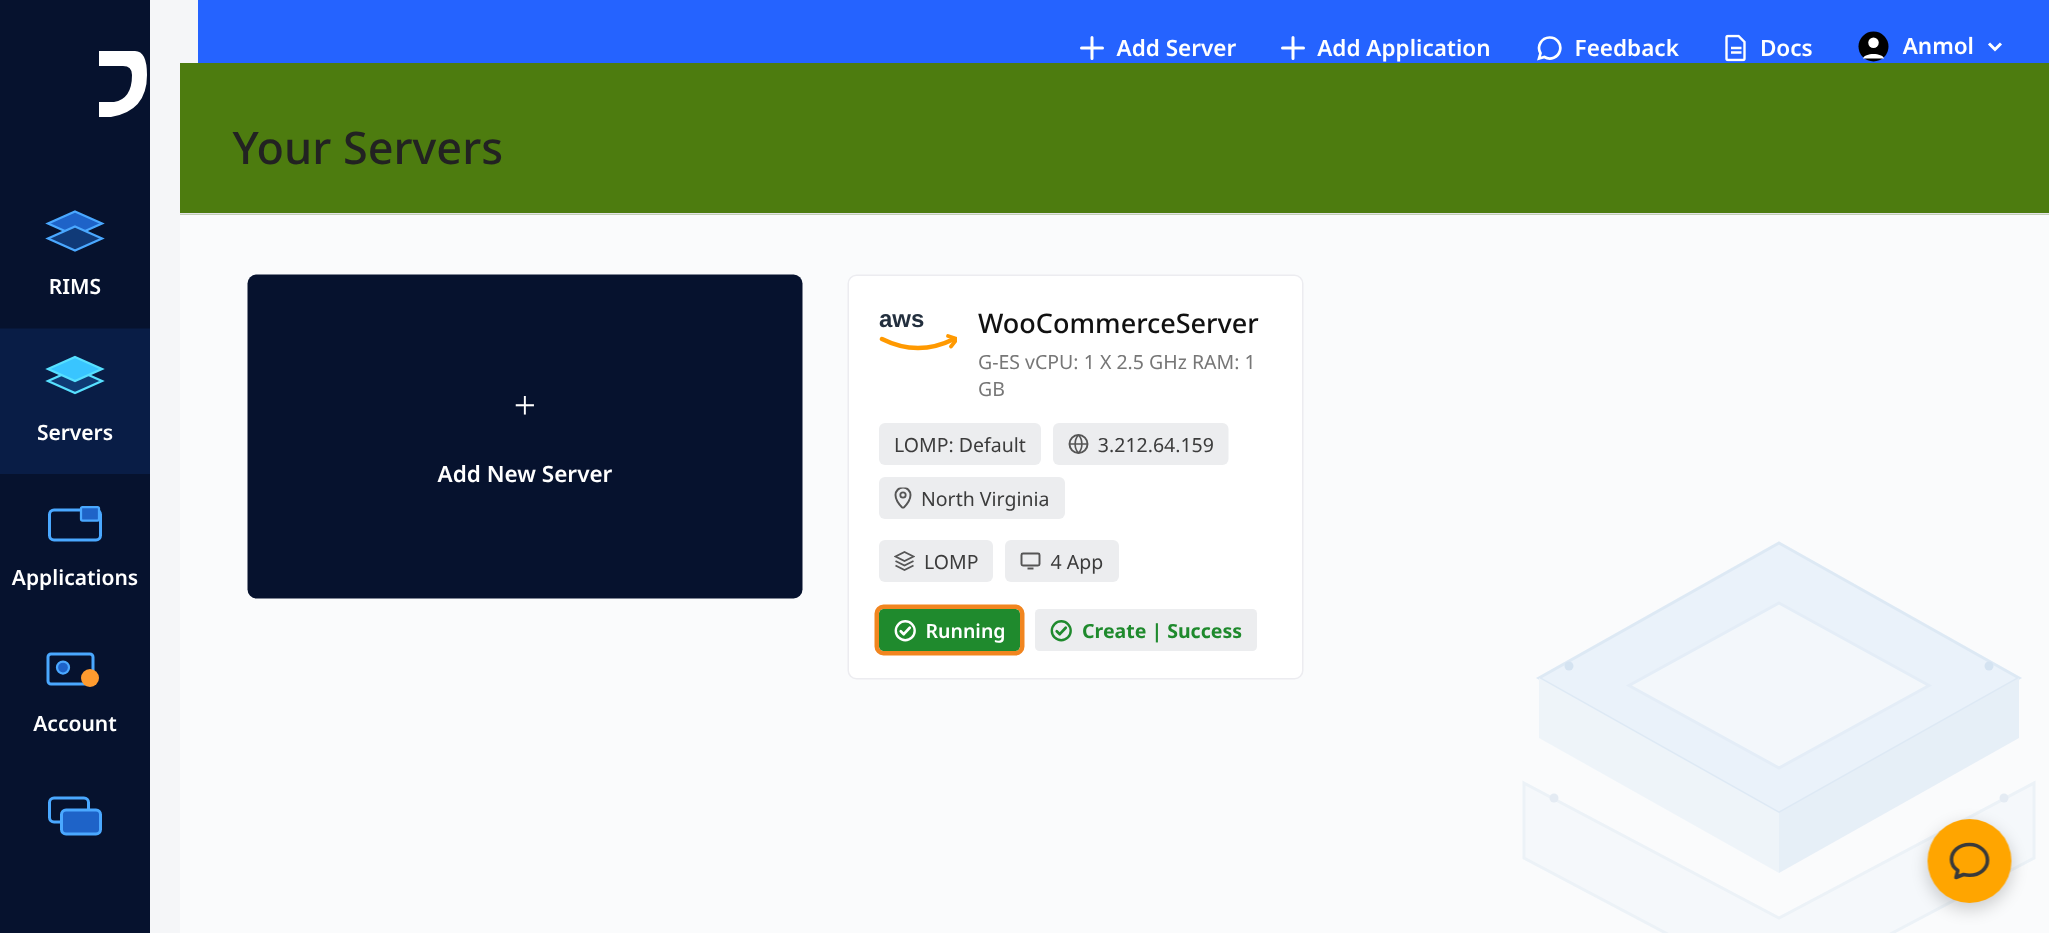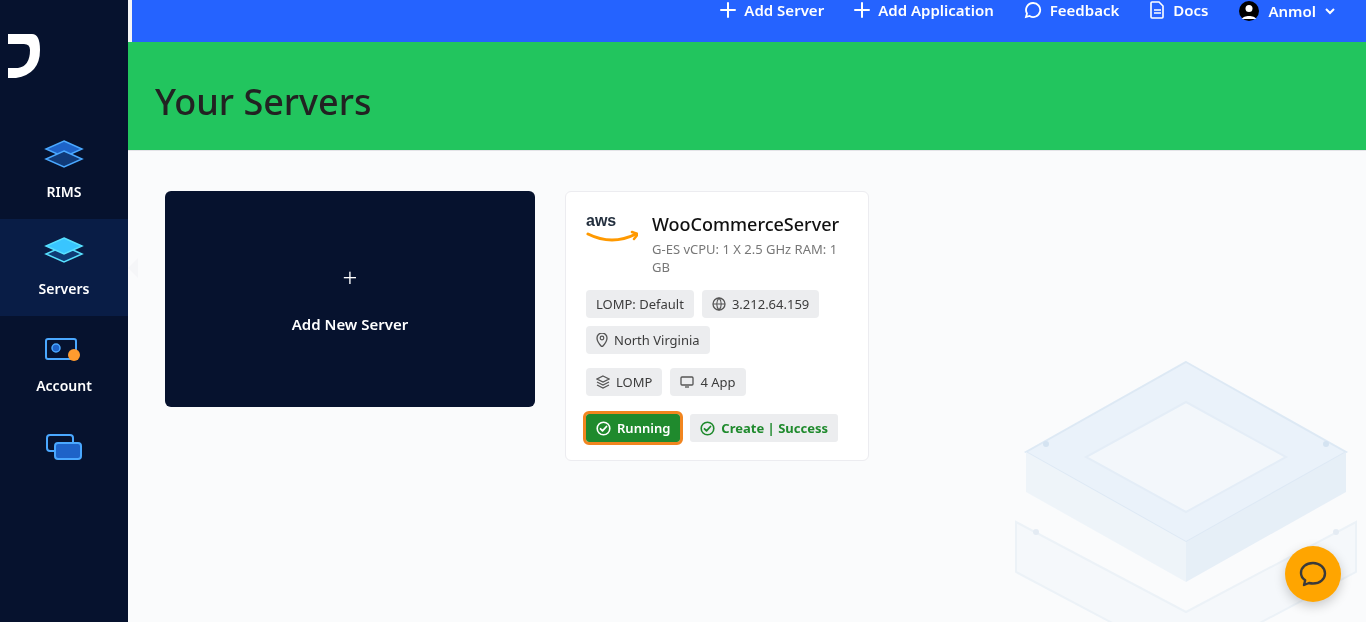--- a/index.html
+++ b/index.html
@@ -1,21 +1,21 @@
 <!DOCTYPE html>
 <html><head>
 <meta charset="utf-8">
 <style>
   * { box-sizing: border-box; margin: 0; padding: 0; }
   html, body { width: 1366px; height: 622px; font-family: system-ui, -apple-system, 'Segoe UI', Roboto, Arial, sans-serif; background:#f5f6f8; color:#000; overflow:hidden; }
   
   .sidebar {
-    position: fixed; left:0; top:0; width:128px; height:622px;
+    position: fixed; left:0; top:0; width:100px; height:622px;
     background:#06122e; 
-    display:flex; flex-direction:column; align-items:flex-start;
+    display:flex; flex-direction:column; align-items:flex-end;
     padding-top:30px;
     z-index:20;
   }
   .sidebar .logo { margin-bottom:35px; }
   .sidebar-item {
     width:100%; padding:14px 0 18px 0;
     display:flex; flex-direction:column; align-items:center;
     color:#fff; font-size:14px; font-weight:600;
     cursor:pointer; position:relative;
   }
@@ -24,38 +24,38 @@
     content:''; position:absolute; right:-10px; top:50%; transform:translateY(-50%);
     width:0;height:0;border-top:10px solid transparent;border-bottom:10px solid transparent;
     border-right:10px solid #f5f6f8;
   }
   .sidebar-item .icon-hold { height:40px; display:flex; align-items:center; justify-content:center; margin-bottom:6px; }
 
   
   .topbar {
     position:fixed; left:132px; top:0; right:0; height:42px;
     background:#2563ff;
-    display:flex; align-items:flex-start; justify-content:flex-end;
+    display:flex; align-items:flex-end; justify-content:flex-end;
     padding-right:30px; gap:30px;
     color:#fff; font-size:15px; font-weight:600;
     z-index:15;
   }
   .topbar .tb-item { display:flex; align-items:center; gap:8px; cursor:pointer; }
 
   
   .main {
     position:absolute; left:120px; top:42px; right:0; bottom:0;
     background:#fafbfc;
     overflow:hidden;
   }
   .page-title {
-    font-size:36px; font-weight:500; color:#222;
+    font-size:30px; font-weight:500; color:#222;
     padding:35px 0 24px 35px;
     border-bottom:1px solid #e4e4e8;
-    background:#22c55e;
+    background:#4d7c0f;
   }
 
   .cards {
     display:flex; gap:30px; padding:40px 0 0 45px;
   }
 
   
   .add-card {
     width:370px; height:216px; background:#06122e; border-radius:6px;
     display:flex; flex-direction:column; align-items:center; justify-content:center;
@@ -131,20 +131,29 @@
       <svg width="44" height="34" viewBox="0 0 44 34">
         <g stroke="#57e0ff" stroke-width="1.5" fill="#0f3b74">
           <polygon points="22,10 40,18 22,26 4,18"></polygon>
           <polygon points="22,2 40,10 22,18 4,10" fill="#39c5ff"></polygon>
         </g>
       </svg>
     </div>
     <span>Servers</span>
   </div>
 
+  <div class="sidebar-item">
+    <div class="icon-hold">
+      <svg width="44" height="30" viewBox="0 0 44 30">
+        <rect x="5" y="5" width="34" height="20" rx="3" fill="none" stroke="#4aa8ff" stroke-width="2"></rect>
+        <rect x="26" y="3" width="12" height="9" rx="1" fill="#1e63c8" stroke="#4aa8ff" stroke-width="1.5"></rect>
+      </svg>
+    </div>
+    <span>Applications</span>
+  </div>
 
   <div class="sidebar-item">
     <div class="icon-hold">
       <svg width="44" height="34" viewBox="0 0 44 34">
         <rect x="4" y="6" width="30" height="20" rx="2" fill="none" stroke="#4aa8ff" stroke-width="2"></rect>
         <circle cx="14" cy="15" r="4" fill="#1e63c8" stroke="#4aa8ff" stroke-width="1.5"></circle>
         <circle cx="32" cy="22" r="6" fill="#ff9b2f"></circle>
       </svg>
     </div>
     <span>Account</span>

